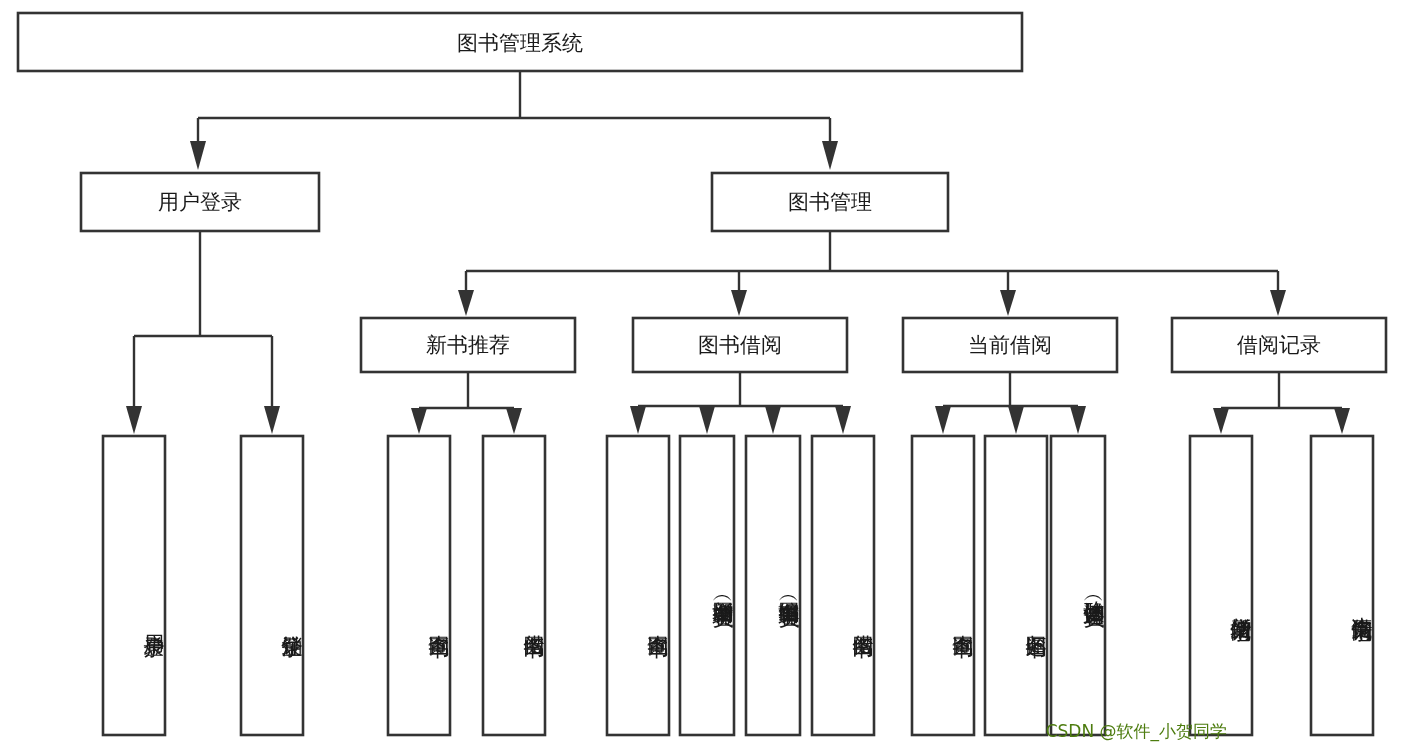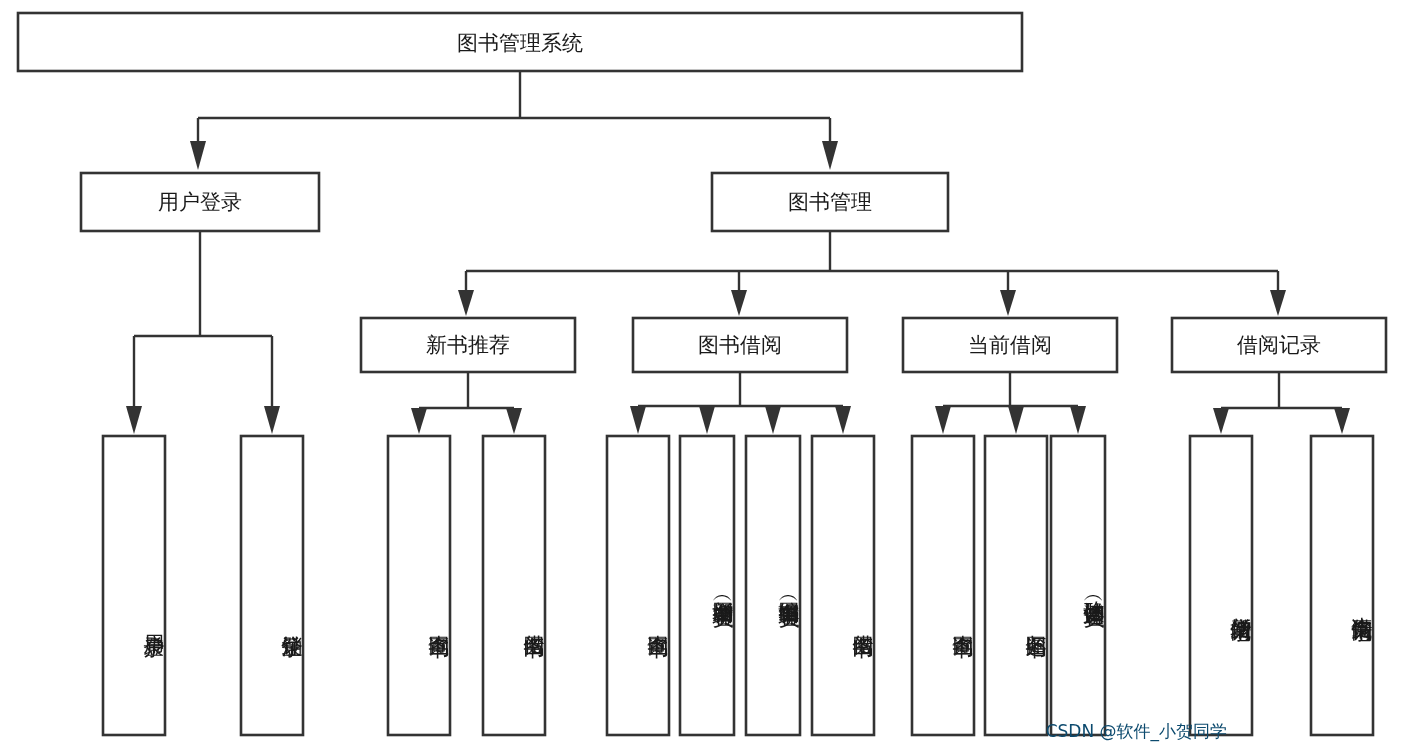--- a/index.html
+++ b/index.html
@@ -63,21 +63,21 @@
     align-items: flex-start;
     justify-content: center;
     pointer-events: none;
   }
   .watermark {
     position: absolute;
     right: 8px;
     bottom: 4px;
     font-family: "DejaVu Sans", "Liberation Sans", sans-serif;
     font-size: 17px;
-    color: #0c4a6e;
+    color: #4d7c0f;
     white-space: nowrap;
   }
 </style>
 </head>
 <body>
 
 <div id="diagram-root">
 
   <svg class="diagram-canvas" viewBox="0 0 1405 747">
     <defs></defs>

